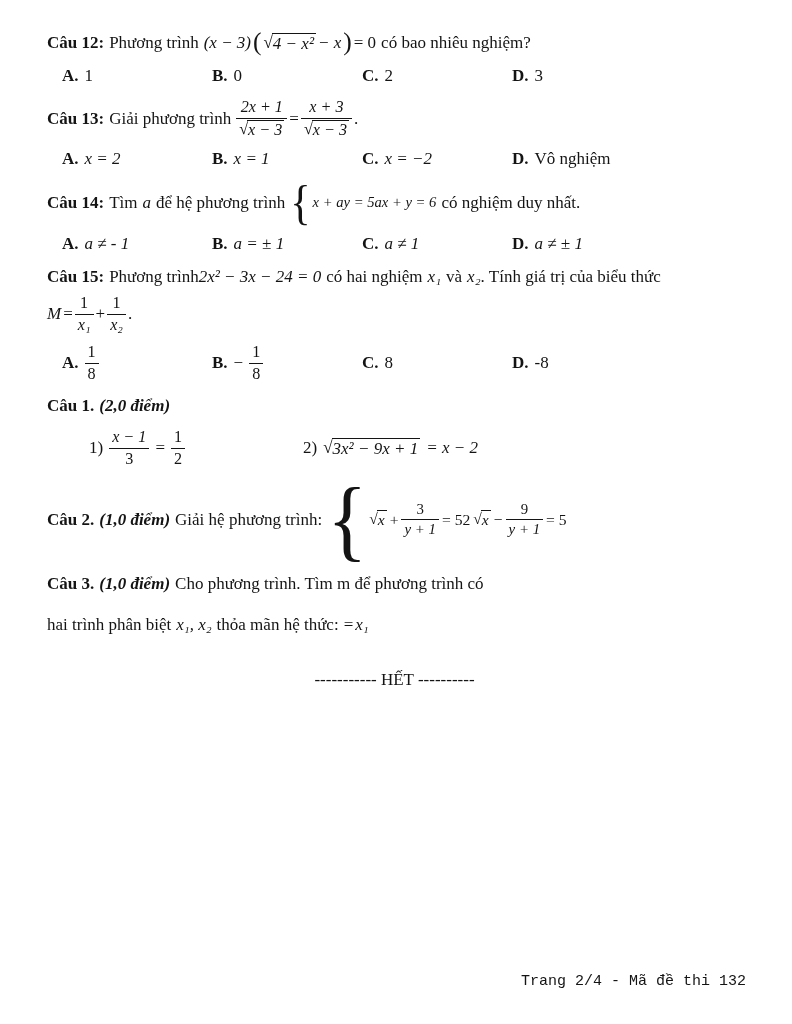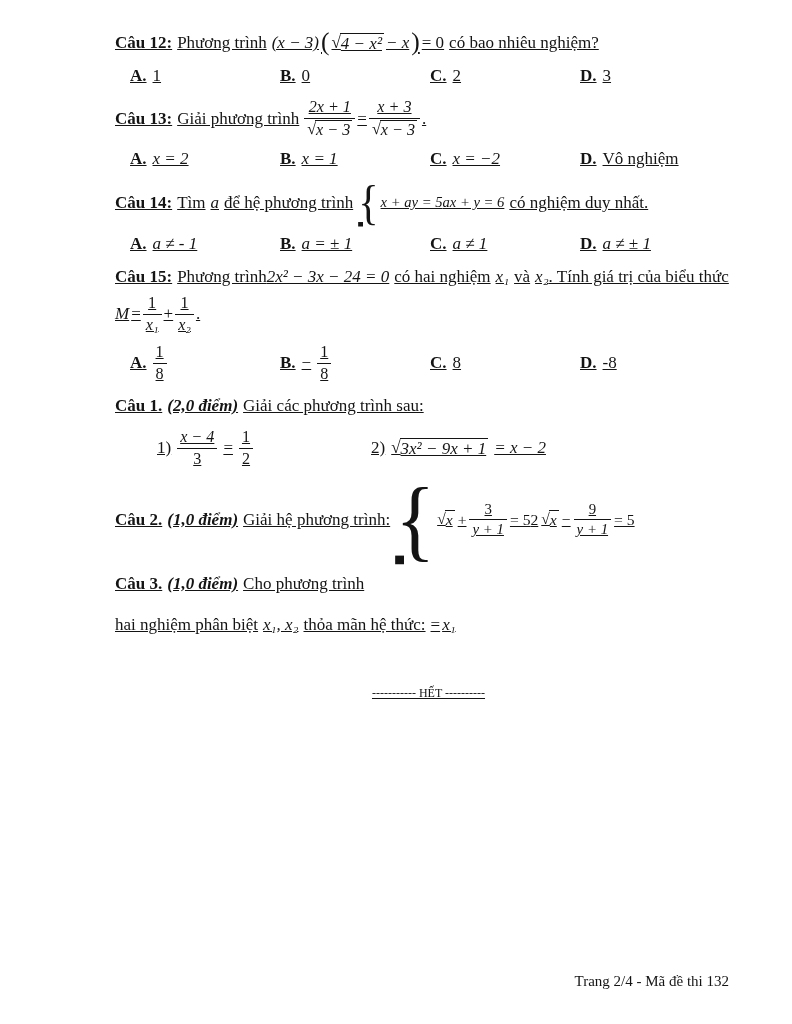--- a/index.html
+++ b/index.html
@@ -1,21 +1,21 @@
 <!DOCTYPE html>
 <html><head>
 <meta charset="utf-8">
 <style>
   html,body{margin:0;padding:0;}
   body{
     width:792px;height:1024px;position:relative;background:#ffffff;
     font-family:"Liberation Serif","DejaVu Serif",serif;
     color:#141414;font-size:17px;overflow:hidden;
   }
-  .page{padding:26px 50px 0 115px;text-decoration:underline;}
+  .page{padding:26px 50px 0 47px;}
   b,.b{font-weight:bold;}
   .bi{font-weight:bold;font-style:italic;}
   .it{font-style:italic;}
   .up{font-style:normal;}
   
   .stem{display:flex;align-items:center;column-gap:5px;white-space:nowrap;}
   .math{display:inline-flex;align-items:center;column-gap:2px;white-space:nowrap;}
   .tight{margin-left:-5px;}
   
   .frac{display:inline-block;text-align:center;vertical-align:middle;line-height:1.15;font-size:0.95em;}
@@ -51,22 +51,22 @@
   .stem-q15b{min-height:46px;}
   .answers-tall{min-height:46px;}
   .section-title{margin:16px 0 12px;min-height:26px;display:flex;column-gap:6px;align-items:center;}
   .c1-head{min-height:28px;margin-bottom:4px;}
   .c1-items{display:flex;align-items:center;margin-left:42px;min-height:48px;}
   .c1-item{display:flex;align-items:center;column-gap:6px;}
   .c1-item2{margin-left:118px;}
   .stem-c2{min-height:92px;margin:2px 0;}
   .stem-c3a{min-height:32px;margin-top:2px;}
   .stem-c3b{min-height:50px;}
-  .end-line{text-align:center;margin-top:36px;font-size:12px;}
-  .footer{position:absolute;top:973px;right:63px;font-size:15px;color:#141414;}
+  .end-line{text-align:center;margin-top:20px;font-size:17px;}
+  .footer{position:absolute;top:973px;right:46px;font-size:15px;color:#141414;font-family:Liberation Mono, monospace;}
 </style>
 </head>
 <body>
 
 <div class="page">
 
   <div class="qblock">
     <div class="stem stem-q12">
       <span class="b">Câu 12:</span>
       <span>Phương trình</span>
@@ -233,27 +233,26 @@
           <span class="up">-8</span>
         </span>
     </div>
   </div>
 
 
   <div class="qblock">
     <div class="stem c1-head">
       <span class="b">Câu 1.</span>
       <span class="bi">(2,0 điểm)</span>
-      <span>Giải các phương trình sau:</span>
     </div>
     <div class="c1-items">
       <span class="c1-item">
         <span class="up">1)</span>
         <span class="frac">
-            <span class="num it">x − 4</span>
+            <span class="num it">x − 1</span>
             <span class="den up">3</span>
           </span>
         <span class="up">=</span>
         <span class="frac">
             <span class="num up">1</span>
             <span class="den up">2</span>
           </span>
       </span>
       <span class="c1-item c1-item2">
         <span class="up">2)</span>
@@ -302,23 +301,24 @@
         </span>
       </span>
     </div>
   </div>
 
   <div class="qblock">
     <div class="stem stem-c3a">
       <span class="b">Câu 3.</span>
       <span class="bi">(1,0 điểm)</span>
       <span>Cho phương trình</span>
+      <span class="tight">. Tìm m để phương trình có</span>
     </div>
     <div class="stem stem-c3b">
-      <span>hai nghiệm phân biệt</span>
+      <span>hai trình phân biệt</span>
       <span class="it">x₁, x₂</span>
       <span>thỏa mãn hệ thức:</span>
       <span class="math">
         <span class="up">=</span>
         <span class="it">x₁</span>
       </span>
     </div>
   </div>
 
   <div class="end-line">----------- HẾT ----------</div>

